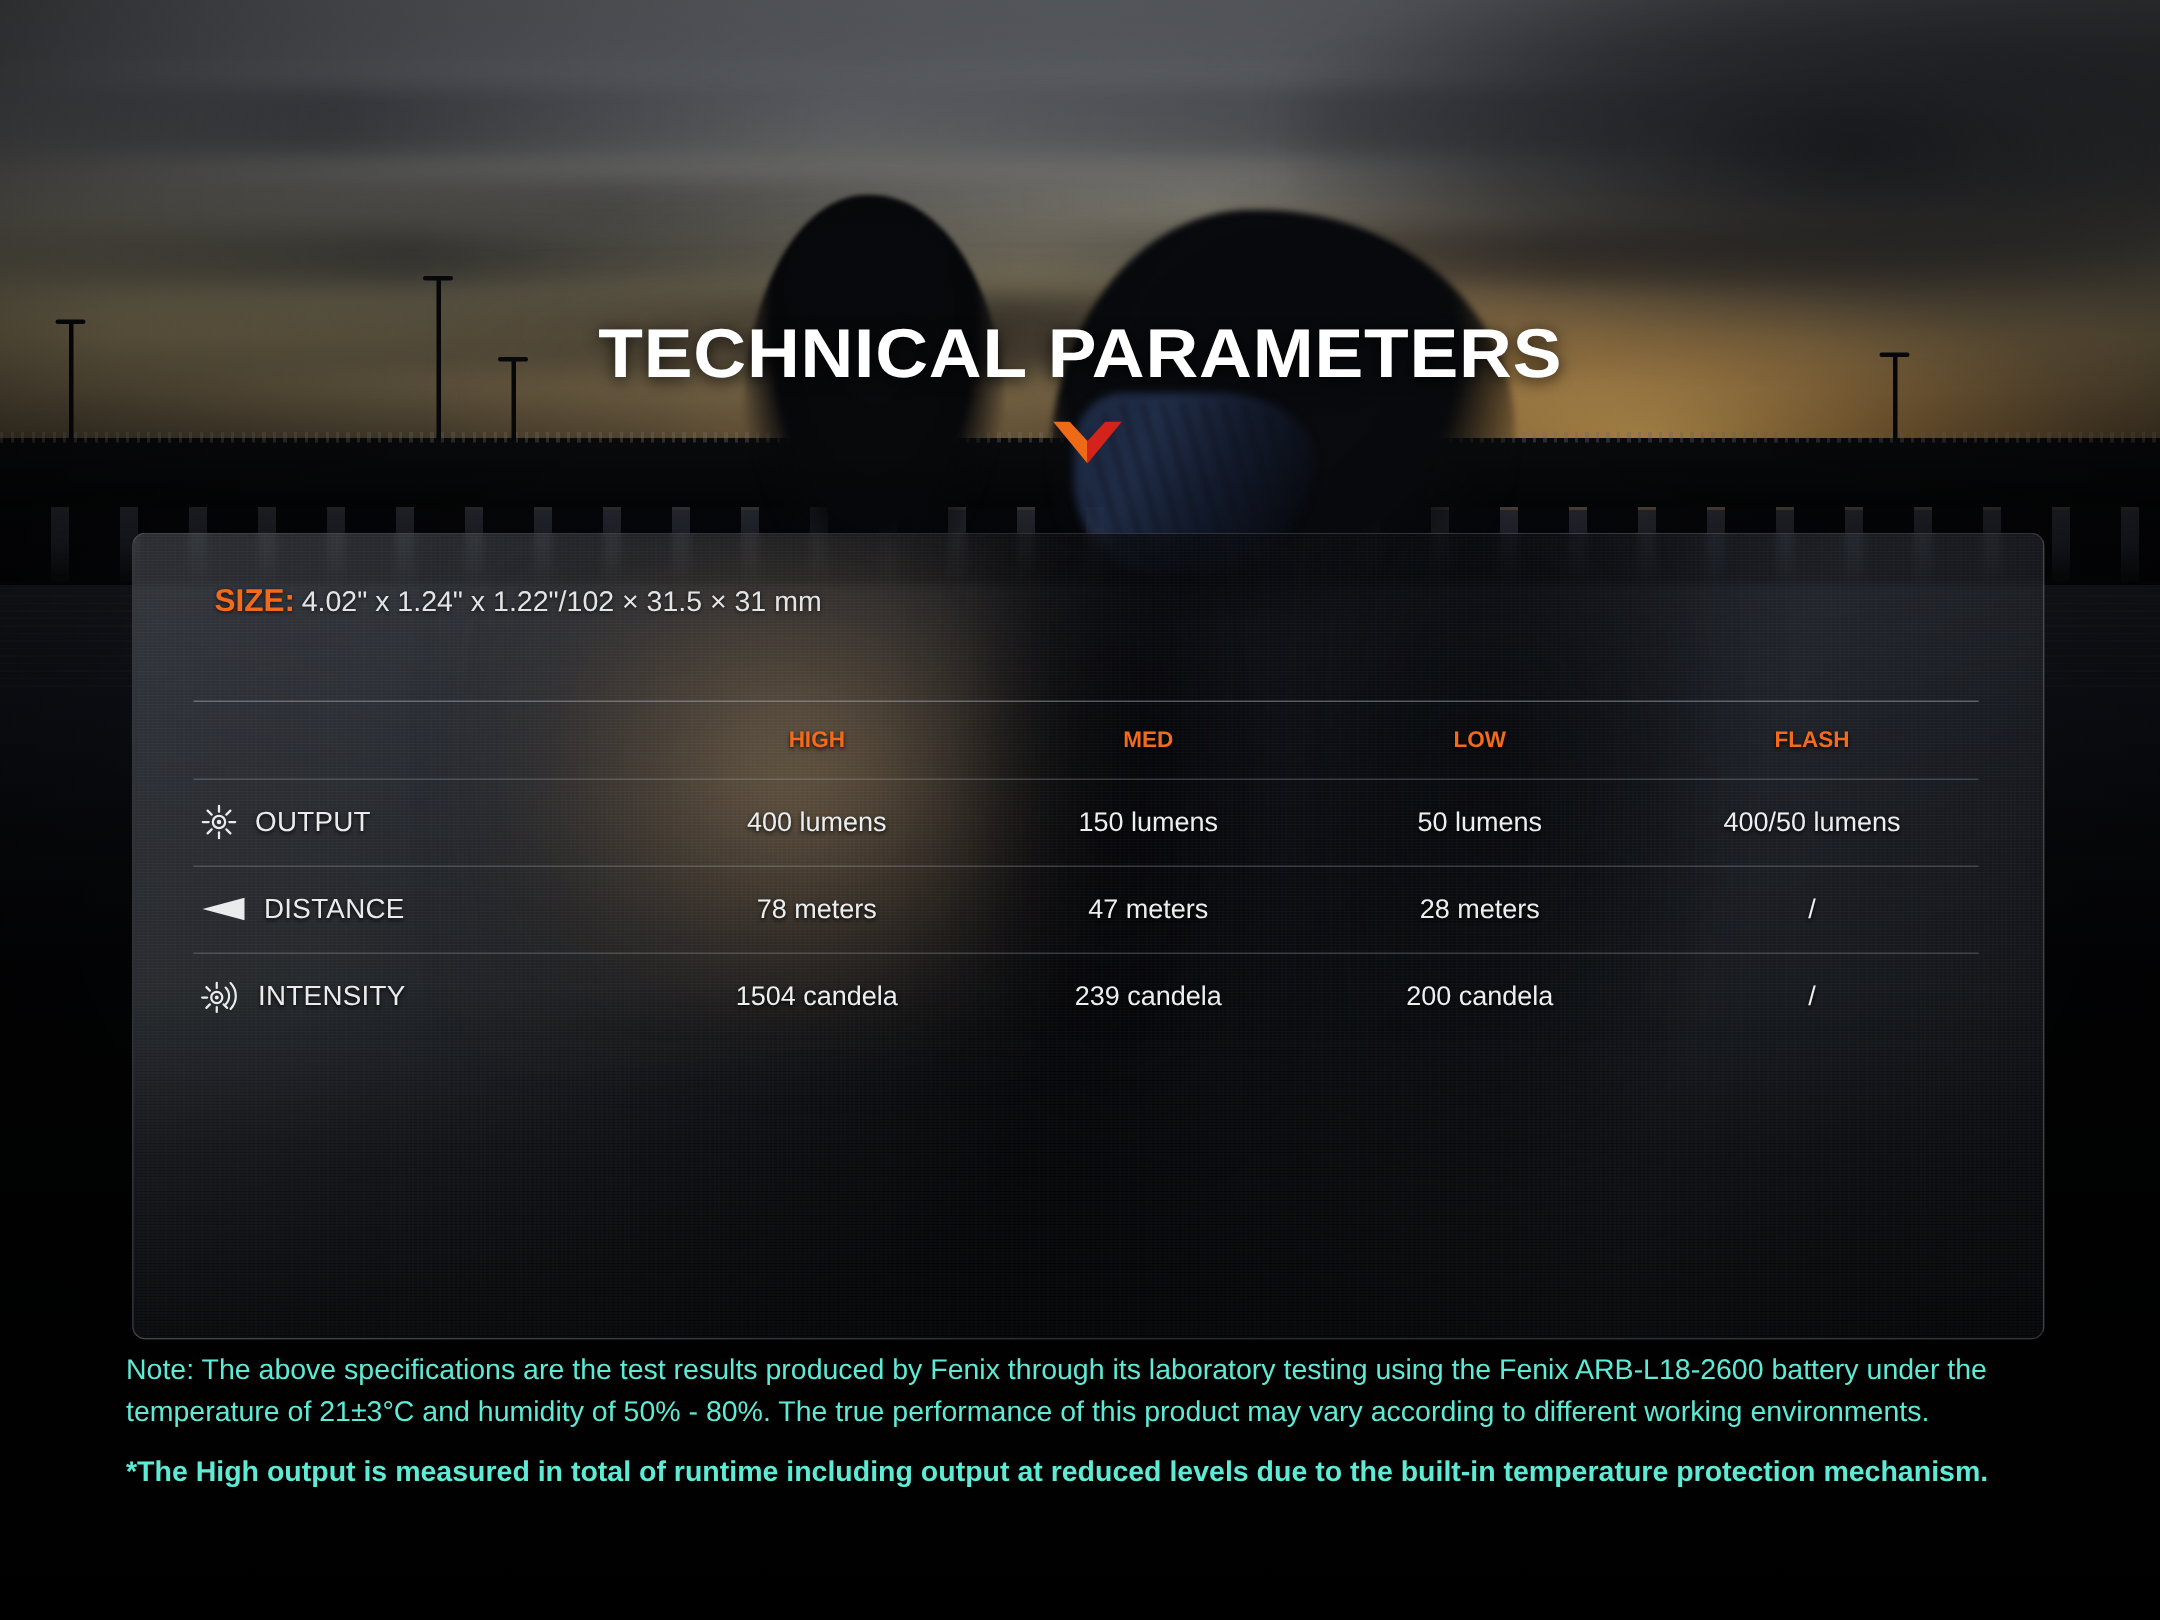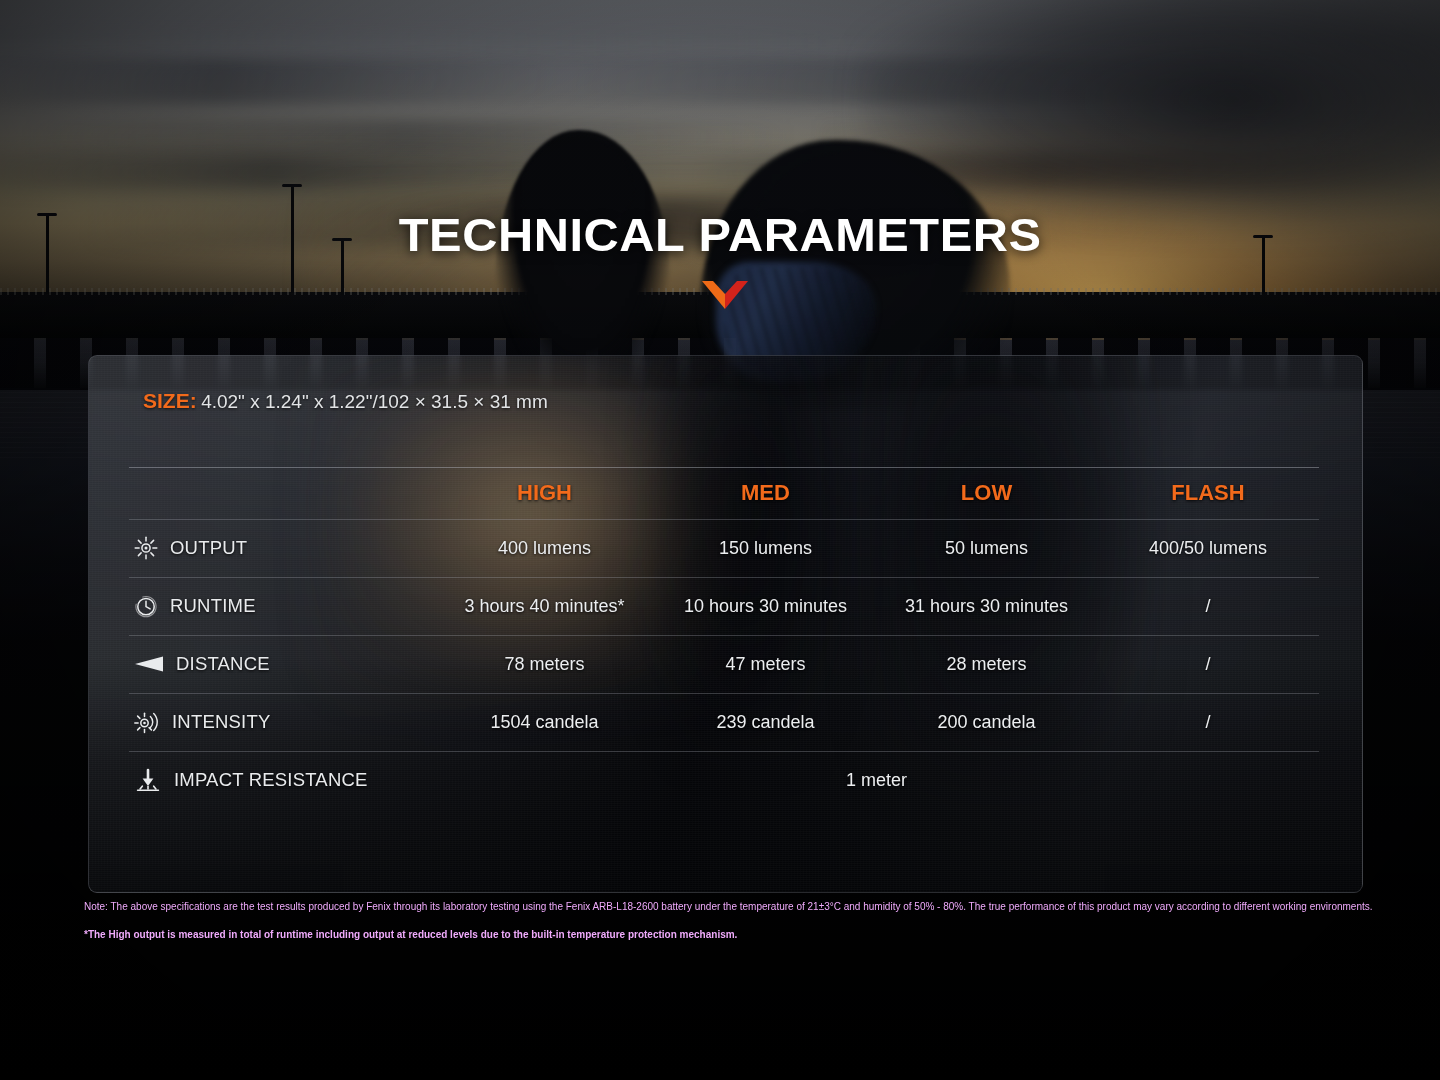--- a/index.html
+++ b/index.html
@@ -315,21 +315,21 @@
     width: 1190px;
     border-collapse: collapse;
     table-layout: fixed;
   }
   .tbl td, .tbl th { padding: 0; border: 0; }
 
   .rule-top td { border-bottom: 1px solid rgba(185,190,200,0.42); height: 6px; }
 
   .hdr-row td {
     height: 52px;
-    font-weight: 700; font-size: 22px; color: #F26A1B;
+    font-weight: 700; font-size: 15px; color: #F26A1B;
     text-align: center; vertical-align: middle;
     text-shadow: 0 1px 3px rgba(0,0,0,.8);
   }
   .hdr-row td.lbl-col { text-align: left; }
 
   .data-row td {
     height: 58px;
     vertical-align: middle;
     border-top: 1px solid rgba(165,170,180,0.30);
     font-size: 18px;
@@ -350,22 +350,22 @@
   .lbl-cell svg { flex: 0 0 auto; display: block; }
   .lbl-text { line-height: 1; text-align: right; }
 
   .merged { text-align: center; }
 
   
   .notes {
     position: absolute;
     left: 84px; top: 900px; width: 1290px;
     z-index: 7;
-    color: #f0abfc;
-    font-size: 10px;
+    color: #5eead4;
+    font-size: 19px;
     line-height: 1.45;
   }
   .notes p { margin-bottom: 13px; }
   .notes p:last-child { margin-bottom: 0; font-weight: bold; }
 </style>
 </head>
 <body>
 
 <div id="root">
 
@@ -467,36 +467,20 @@
                 </svg>
                 <span class="lbl-text">OUTPUT</span>
               </span>
             </td>
             <td>400 lumens</td>
             <td>150 lumens</td>
             <td>50 lumens</td>
             <td>400/50 lumens</td>
           </tr>
 
-          <tr class="data-row">
-            <td class="lbl-col">
-              <span class="lbl-cell">
-                <svg width="26" height="26" viewBox="0 0 26 26" fill="none" stroke="#e9ebed" stroke-width="1.5" stroke-linecap="round">
-                  <circle cx="13" cy="13.6" r="8.2"></circle>
-                  <circle cx="13" cy="13.6" r="10.1" stroke-opacity=".55" stroke-width="1.1" stroke-dasharray="34 10"></circle>
-                  <path d="M13 8.2 L13 13.6 L17.1 15.9"></path>
-                </svg>
-                <span class="lbl-text">RUNTIME</span>
-              </span>
-            </td>
-            <td>3 hours 40 minutes*</td>
-            <td>10 hours 30 minutes</td>
-            <td>31 hours 30 minutes</td>
-            <td>/</td>
-          </tr>
 
           <tr class="data-row">
             <td class="lbl-col">
               <span class="lbl-cell">
                 <svg width="32" height="26" viewBox="0 0 32 26">
                   <polygon points="2,13 30,5.5 30,20.5" fill="#e9ebed"></polygon>
                 </svg>
                 <span class="lbl-text">DISTANCE</span>
               </span>
             </td>
@@ -523,36 +507,20 @@
                 </svg>
                 <span class="lbl-text">INTENSITY</span>
               </span>
             </td>
             <td>1504 candela</td>
             <td>239 candela</td>
             <td>200 candela</td>
             <td>/</td>
           </tr>
 
-          <tr class="data-row">
-            <td class="lbl-col">
-              <span class="lbl-cell">
-                <svg width="30" height="26" viewBox="0 0 30 26" fill="none" stroke="#e9ebed" stroke-width="1.6" stroke-linecap="round">
-                  <line x1="15" y1="3" x2="15" y2="13.5" stroke-width="2.6"></line>
-                  <polygon points="15,19 9.6,11.6 20.4,11.6" fill="#e9ebed" stroke="none"></polygon>
-                  <line x1="4.5" y1="23.2" x2="25.5" y2="23.2" stroke-width="1.4"></line>
-                  <line x1="9.3" y1="19.2" x2="7.1" y2="22"></line>
-                  <line x1="20.7" y1="19.2" x2="22.9" y2="22"></line>
-                  <line x1="15" y1="19.6" x2="15" y2="22"></line>
-                </svg>
-                <span class="lbl-text">IMPACT RESISTANCE</span>
-              </span>
-            </td>
-            <td class="merged" colspan="4">1 meter</td>
-          </tr>
 
         </tbody>
       </table>
 
     </div>
   </div>
 
   <div class="notes">
     <p>Note: The above specifications are the test results produced by Fenix through its laboratory testing using the Fenix ARB-L18-2600 battery under the temperature of 21±3°C and humidity of 50% - 80%. The true performance of this product may vary according to different working environments.</p>
     <p>*The High output is measured in total of runtime including output at reduced levels due to the built-in temperature protection mechanism.</p>

